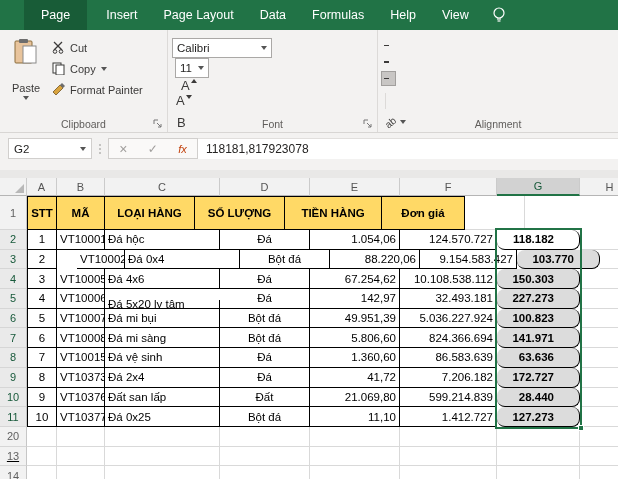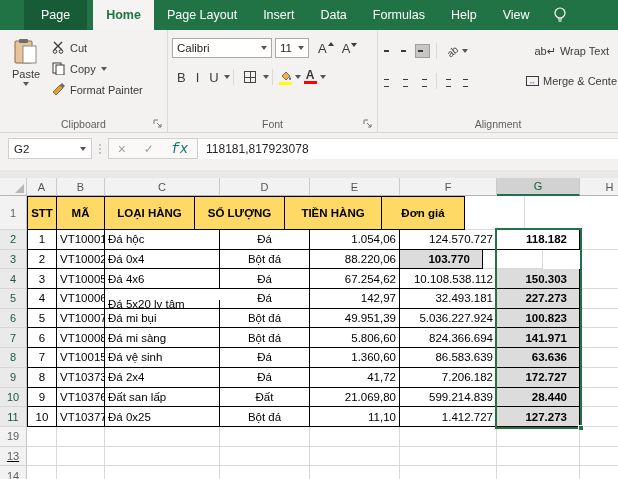--- a/index.html
+++ b/index.html
@@ -22,27 +22,27 @@
             display:flex; flex:0 0 auto; }
   .glabel { position:absolute; bottom:2px; left:0; right:0; text-align:center;
             font-size:10.5px; color:#605e5c; }
   .launcher { position:absolute; bottom:3px; right:4px; width:10px; height:10px; }
   .dd { display:inline-block; width:0; height:0; border-left:3px solid transparent;
         border-right:3px solid transparent; border-top:4px solid #555; vertical-align:middle; }
   .sep-v { width:1px; background:#dcdad8; margin:4px 3px; }
 
   
   .paste-big { width:44px; display:flex; flex-direction:column; align-items:center; padding-top:3px; }
-  .paste-big .lbl { margin-top:2px; }
+  .paste-big .lbl { margin-top:16px; }
   .clip-col { display:flex; flex-direction:column; gap:4px; padding:4px 6px 0 4px; }
   .small-btn { display:flex; align-items:center; gap:5px; height:17px; }
 
   
   .font-col { display:flex; flex-direction:column; gap:7px; padding-top:3px; }
-  .row-h { display:flex; align-items:center; }
+  .row-h { display:flex; align-items:flex-start;flex-direction:column; }
   .combo { background:#fff; border:1px solid #aaa8a6; height:20px; display:flex;
            align-items:center; padding:0 4px; gap:4px; }
   .combo .val { flex:1; font-size:11.5px; color:#252423; }
   .fsize { width:34px; margin-left:3px; }
   .fname { width:100px; }
   .abtn { display:flex; align-items:flex-start; padding:0 4px; font-size:13px; color:#3b3a39; gap:1px; }
   .abtn .caret-u { width:0;height:0;border-left:3px solid transparent;border-right:3px solid transparent;
                    border-bottom:4px solid #3b3a39; margin-top:1px;}
   .abtn .caret-d { width:0;height:0;border-left:3px solid transparent;border-right:3px solid transparent;
                    border-top:4px solid #3b3a39; margin-top:2px;}
@@ -72,21 +72,21 @@
   .fbar { height:37px; background:#f3f2f1; display:flex; align-items:center; padding:0 0 6px 8px; }
   .namebox { width:84px; height:21px; background:#fff; border:1px solid #d1cfcd; display:flex;
              align-items:center; padding:0 5px; font-size:11.5px; color:#252423; }
   .namebox .val { flex:1; }
   .dots3 { display:flex; flex-direction:column; gap:2px; margin:0 7px; }
   .dots3 i { width:2px; height:2px; background:#b5b3b1; border-radius:50%; }
   .fbtns { width:90px; height:21px; border:1px solid #d1cfcd; background:#faf9f8; display:flex;
            align-items:center; justify-content:space-around; }
   .fbtns .x { color:#a19f9d; font-size:14px; }
   .fbtns .ck { color:#a19f9d; font-size:12px; }
-  .fbtns .fx { font-family:Liberation Mono, monospace; font-style:italic; font-size:14px; color:#0f766e; }
+  .fbtns .fx { font-family:Liberation Sans, sans-serif; font-style:italic; font-size:11px; color:#c2410c; }
   .ffield { flex:1; height:21px; background:#fff; border-top:1px solid #e1dfdd; display:flex;
             align-items:center; padding-left:8px; font-size:12px; color:#252423; }
   .gapstrip { height:8px; background:#e9e8e7; }
 
   
   .sheet { position:absolute; top:178px; left:0; width:618px; bottom:0; overflow:hidden; background:#fff; }
   .chrow { display:flex; height:18px; }
   .chcell { flex:0 0 auto; background:#f2f2f2; border-right:1px solid #cbcbcb; border-bottom:1px solid #b5b5b5;
             display:flex; align-items:center; justify-content:center; font-size:11px; color:#555; }
   .chcell.sel { background:#d2d2d2; color:#17593a; border-bottom:2px solid #217346; }
@@ -101,38 +101,37 @@
   .cell { flex:0 0 auto; display:flex; align-items:center; overflow:hidden; white-space:nowrap;
           font-size:11.5px; color:#000; }
   .ecell { border-right:1px solid #d9d9d9; border-bottom:1px solid #d9d9d9; }
   .tcell { border-right:1px solid #000; border-bottom:1px solid #000; }
   .tcell.first { border-left:1px solid #000; }
   .r1 .tcell { border-top:1px solid #000; font-weight:bold; justify-content:center; font-size:11.5px; }
   .hdrfill { background:#FFD966; }
   .al-c { justify-content:center; }
   .al-l { justify-content:flex-start; padding-left:3px; }
   .al-r { justify-content:flex-end; padding-right:3px; }
-  .gcol { justify-content:flex-end; padding-right:12px; font-weight:bold; }
+  .gcol { justify-content:flex-end; padding-right:25px; font-weight:bold;border-radius:8px; }
   .gsel { background:#dcdcdc; }
   .sel-overlay { position:absolute; border:2px solid #217346; pointer-events:none; }
   .fill-handle { position:absolute; right:-4px; bottom:-4px; width:6px; height:6px;
                  background:#217346; border:1px solid #fff; }
 </style>
 </head>
 <body>
 
 <div class="tabbar">
   <span class="spacer"></span>
 
   <span id="tabs-slot" style="display:flex">
       <span class="tab file">Page</span>
       <span style="width: 6px;"></span>
-      <span class="tab active">Home</span>
+      <span class="tab">Insert</span>
       <span class="tab">Page Layout</span>
-      <span class="tab">Insert</span>
       <span class="tab">Data</span>
       <span class="tab">Formulas</span>
       <span class="tab">Help</span>
       <span class="tab">View</span>
     </span>
   <span class="tellme">
     <svg width="14" height="18" viewBox="0 0 14 18">
       <circle cx="7" cy="7" r="5" fill="none" stroke="#fff" stroke-width="1.2"></circle>
       <line x1="5" y1="13" x2="9" y2="13" stroke="#fff" stroke-width="1.2"></line>
       <line x1="5.5" y1="15" x2="8.5" y2="15" stroke="#fff" stroke-width="1.2"></line>
@@ -356,24 +355,25 @@
         <div class="cell tcell al-l" style="width: 115px;">Đá hộc</div>
         <div class="cell tcell al-c" style="width: 90px;">Đá</div>
         <div class="cell tcell al-r" style="width: 90px;">1.054,06</div>
         <div class="cell tcell al-r" style="width: 97px;">124.570.727</div>
         <div class="cell tcell gcol" style="width: 83px;">118.182</div>
         <div class="cell ecell" style="width: 60px;"></div>
       </div>
       <div class="srow" style="height: 19.7px;">
         <div class="rh sel">3</div>
         <div class="cell tcell al-c first" style="width: 30px;">2</div>
-        <div class="cell tcell al-l" style="width: 48px;">VT10002</div>
+        <div class="cell tcell al-l" style="width: 48px; margin-left: 20px;">VT10002</div>
         <div class="cell tcell al-l" style="width: 115px;">Đá 0x4</div>
         <div class="cell tcell al-c" style="width: 90px;">Bột đá</div>
         <div class="cell tcell al-r" style="width: 90px;">88.220,06</div>
+        <div class="cell tcell al-r" style="width: 97px;">9.154.583.427</div>
         <div class="cell tcell gcol gsel" style="width: 83px;">103.770</div>
         <div class="cell ecell" style="width: 60px;"></div>
       </div>
       <div class="srow" style="height: 19.7px;">
         <div class="rh sel">4</div>
         <div class="cell tcell al-c first" style="width: 30px;">3</div>
         <div class="cell tcell al-l" style="width: 48px;">VT10005</div>
         <div class="cell tcell al-l" style="width: 115px;">Đá 4x6</div>
         <div class="cell tcell al-c" style="width: 90px;">Đá</div>
         <div class="cell tcell al-r" style="width: 90px;">67.254,62</div>
@@ -452,21 +452,21 @@
         <div class="cell tcell al-c first" style="width: 30px;">10</div>
         <div class="cell tcell al-l" style="width: 48px;">VT10377</div>
         <div class="cell tcell al-l" style="width: 115px;">Đá 0x25</div>
         <div class="cell tcell al-c" style="width: 90px;">Bột đá</div>
         <div class="cell tcell al-r" style="width: 90px;">11,10</div>
         <div class="cell tcell al-r" style="width: 97px;">1.412.727</div>
         <div class="cell tcell gcol gsel" style="width: 83px;">127.273</div>
         <div class="cell ecell" style="width: 60px;"></div>
       </div>
       <div class="srow" style="height: 19.7px;">
-        <div class="rh">19</div>
+        <div class="rh">20</div>
         <div class="cell ecell" style="width: 30px;"></div>
         <div class="cell ecell" style="width: 48px;"></div>
         <div class="cell ecell" style="width: 115px;"></div>
         <div class="cell ecell" style="width: 90px;"></div>
         <div class="cell ecell" style="width: 90px;"></div>
         <div class="cell ecell" style="width: 97px;"></div>
         <div class="cell ecell" style="width: 83px;"></div>
         <div class="cell ecell" style="width: 60px;"></div>
       </div>
       <div class="srow" style="height: 19.7px; text-decoration: underline;">

